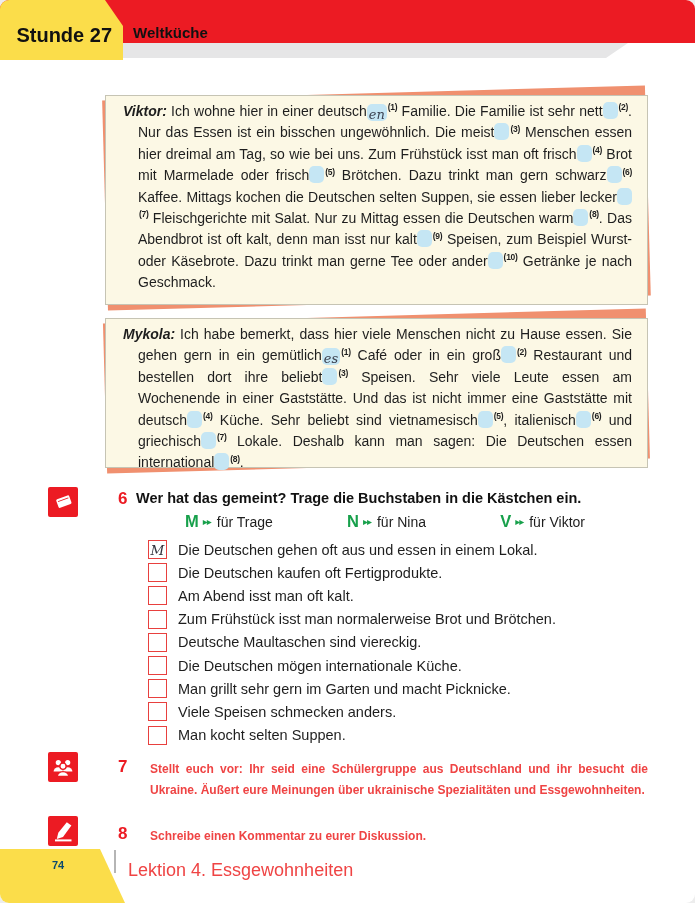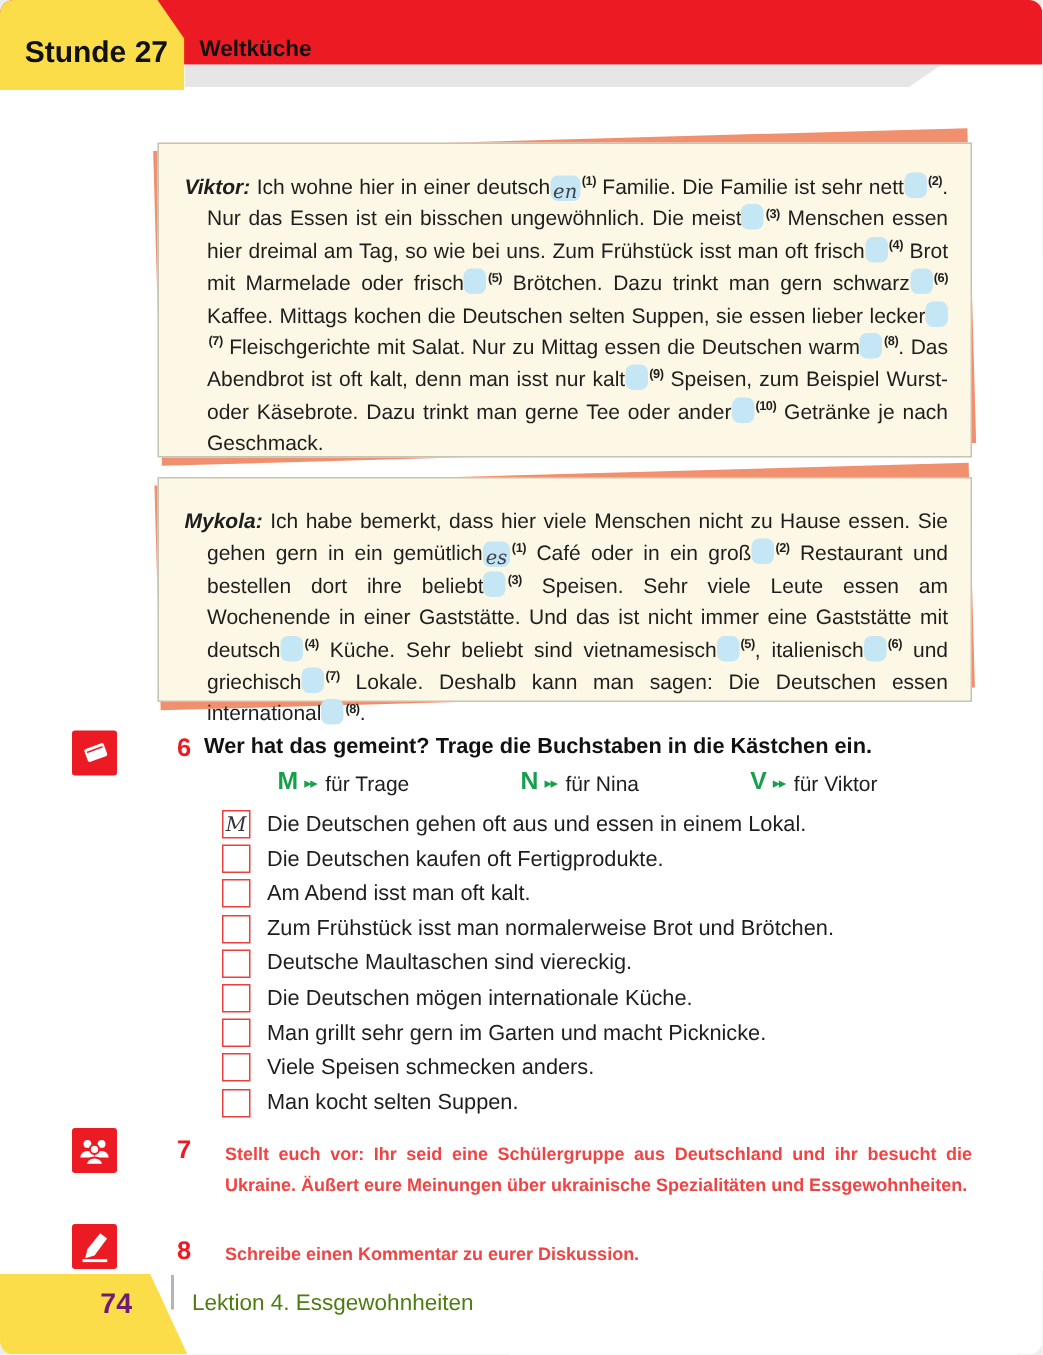--- a/index.html
+++ b/index.html
@@ -14,21 +14,21 @@
         clip-path:polygon(0 0,105px 0,123px 26px,123px 60px,0 60px);}
   .stunde{position:absolute;left:0;top:24px;width:112px;text-align:right;font-weight:bold;font-size:20px;color:#111;}
   .topic{position:absolute;left:133px;top:24px;font-weight:bold;font-size:15px;color:#111;}
 
   
   .textbox-wrap{position:absolute;left:105px;width:543px;}
   .textbox-wrap.v{top:95px;height:210px;}
   .textbox-wrap.m{top:318px;height:150px;}
   .accent{position:absolute;inset:0;background:var(--salmon,#F0906F);transform:rotate(-1.6deg) translateY(-2px);}
   .paper{position:absolute;inset:0;background:var(--cream,#FCF8E5);border:1px solid #c6c4b4;}
-  .paper p{margin:0;padding:18px 15px 0 32px;text-indent:-15px;font-size:14px;line-height:21.4px;
+  .paper p{margin:0;padding:5px 15px 0 32px;text-indent:-15px;font-size:14px;line-height:21.4px;
         text-align:justify;}
   .box-label{font-weight:bold;font-style:italic;}
   .blank{display:inline-block;min-width:15px;height:17px;background:var(--blank-blue,#C5E6F4);
         border-radius:5px;vertical-align:-3px;text-indent:0;text-align:center;}
   .blank .ans{display:inline-block;font-family:"DejaVu Serif",serif;font-style:italic;
         font-size:13px;line-height:16px;color:#3c4250;padding:0 2px;}
   sup.ref{font-size:8.5px;font-weight:bold;line-height:0;margin-left:1px;letter-spacing:-0.3px;}
 
   
   .ex-icon{position:absolute;left:48px;width:30px;height:30px;background:var(--red,#EC1B23);
@@ -47,23 +47,23 @@
   
   .checklist{position:absolute;left:148px;top:538px;width:502px;list-style:none;margin:0;padding:0;}
   .checklist li{display:flex;align-items:center;height:23.2px;font-size:14.5px;}
   .cbx{flex:none;width:17px;height:17px;background:#fff;border:1.6px solid #e8403e;margin-right:11px;
         display:flex;align-items:center;justify-content:center;
         font-family:"DejaVu Serif",serif;font-style:italic;font-size:13.5px;color:#33333d;}
 
   
   .footer-yellow{position:absolute;left:0;top:849px;width:125px;height:54px;background:var(--yellow,#FBDD4A);
         clip-path:polygon(0 0,100px 0,125px 54px,0 54px);}
-  .page-num{position:absolute;left:52px;top:859px;width:36px;text-align:right;font-weight:bold;font-size:19px;color:#701a75;}
+  .page-num{position:absolute;left:52px;top:859px;width:36px;text-align:left;font-weight:bold;font-size:11px;color:#0c4a6e;}
   .footer-divider{position:absolute;left:114px;top:850px;width:1.5px;height:23px;background:#b5b5b5;}
-  .lesson{position:absolute;left:128px;top:860px;font-size:15px;color:#4d7c0f;}
+  .lesson{position:absolute;left:128px;top:860px;font-size:18px;color:#ef4444;}
 </style>
 </head>
 <body>
 
 <div class="page">
 
   <div class="banner"></div>
   <div class="gray-strip"></div>
   <div class="yellow-tab"></div>
   <div class="stunde">Stunde 27</div>

